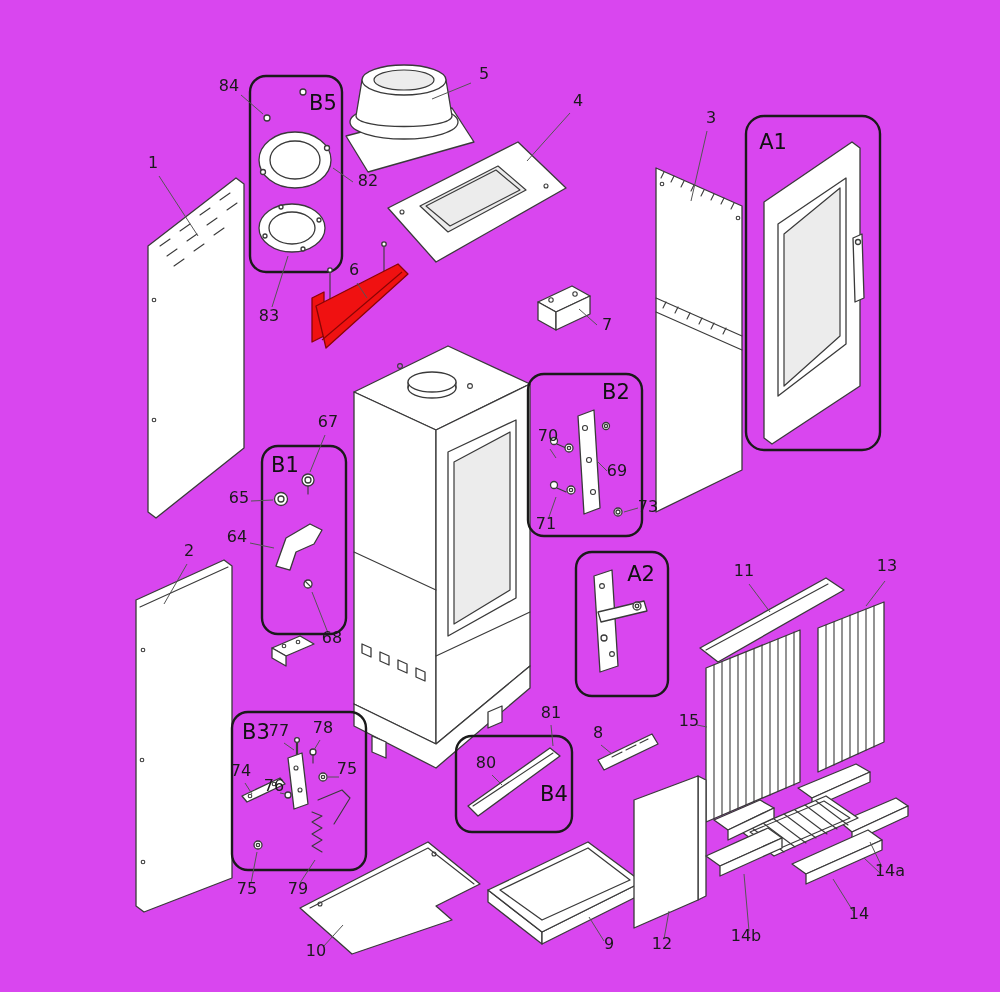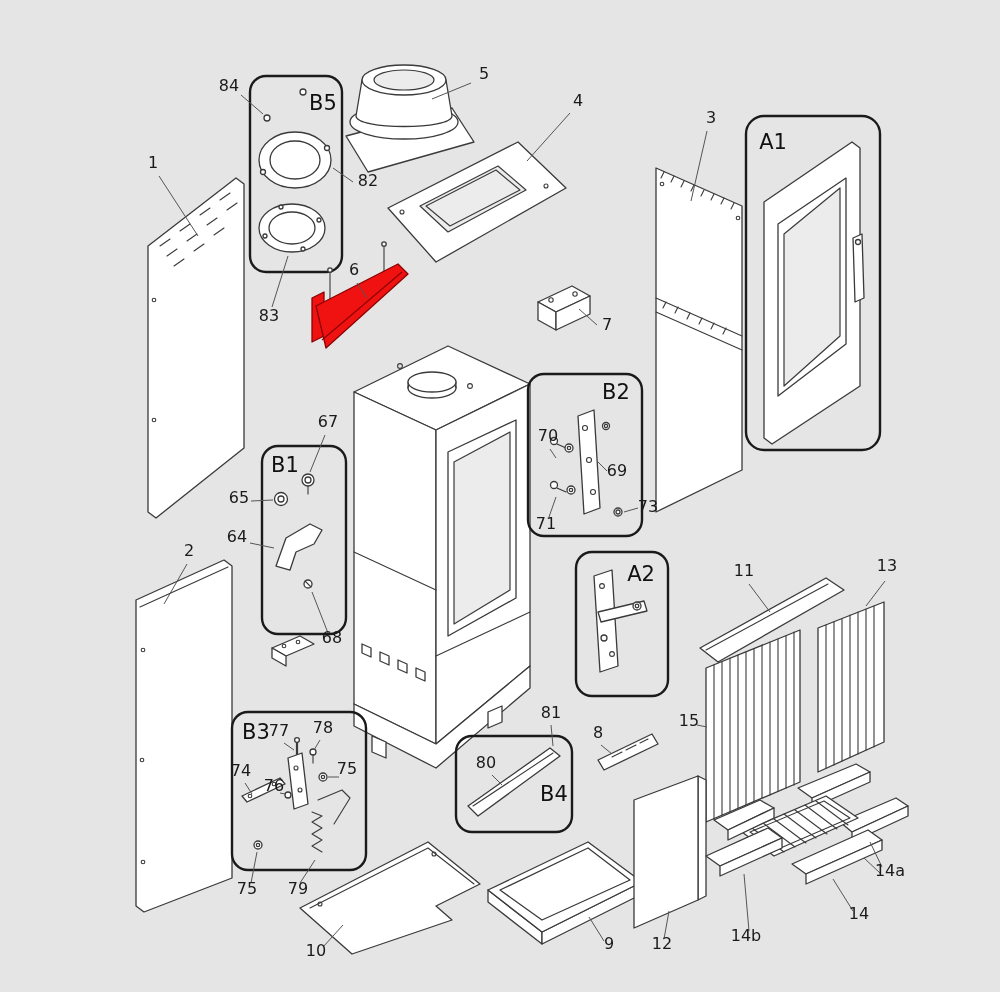--- a/index.html
+++ b/index.html
@@ -1,16 +1,16 @@
 <!DOCTYPE html>
 <html><head>
 <meta charset="utf-8">
 <style>
   html,body{margin:0;padding:0;background:#ffffff;}
-  .stage{width:1000px;height:992px;background:#e5e5e5;position:relative;font-family:"DejaVu Sans",sans-serif;}
+  .stage{width:1000px;height:992px;background:#d946ef;position:relative;font-family:"DejaVu Sans",sans-serif;}
   svg{display:block;}
   svg text{font-family:"DejaVu Sans",sans-serif;}
   .fw{fill:#ffffff;stroke:#3a3a3a;stroke-width:1.3;stroke-linejoin:round;stroke-linecap:round;}
   .fg{fill:#ececec;stroke:#3a3a3a;stroke-width:1.2;stroke-linejoin:round;}
   .ln{fill:none;stroke:#3a3a3a;stroke-width:1.1;stroke-linecap:round;stroke-linejoin:round;}
   .ln2{fill:none;stroke:#3a3a3a;stroke-width:2.2;stroke-linecap:round;}
   .groupbox{fill:none;stroke:#1a1a1a;stroke-width:2.4;}
   .red{fill:#f01111;stroke:#8a0404;stroke-width:1.3;stroke-linejoin:round;}
   .leader{stroke:#555;stroke-width:1;fill:none;}
   .lbl{font-size:16px;fill:#1a1a1a;text-anchor:middle;}

